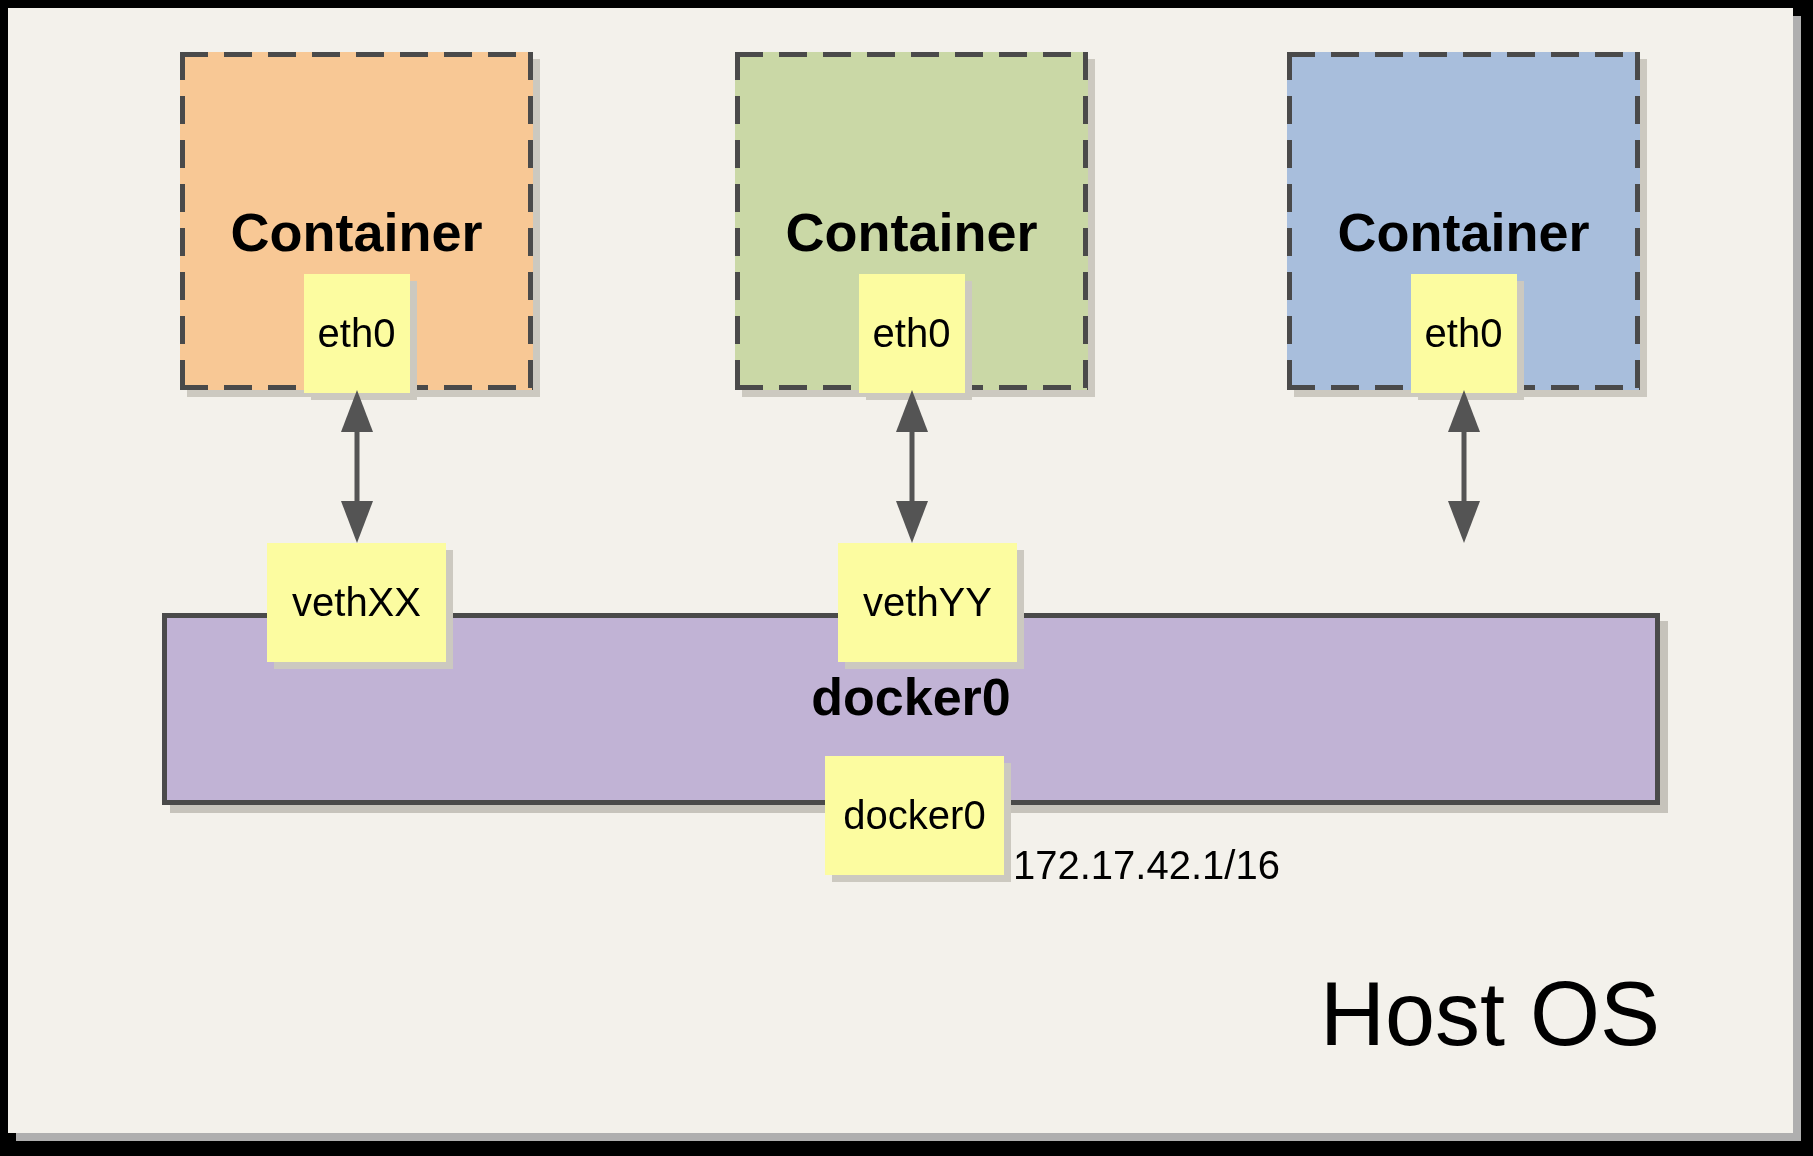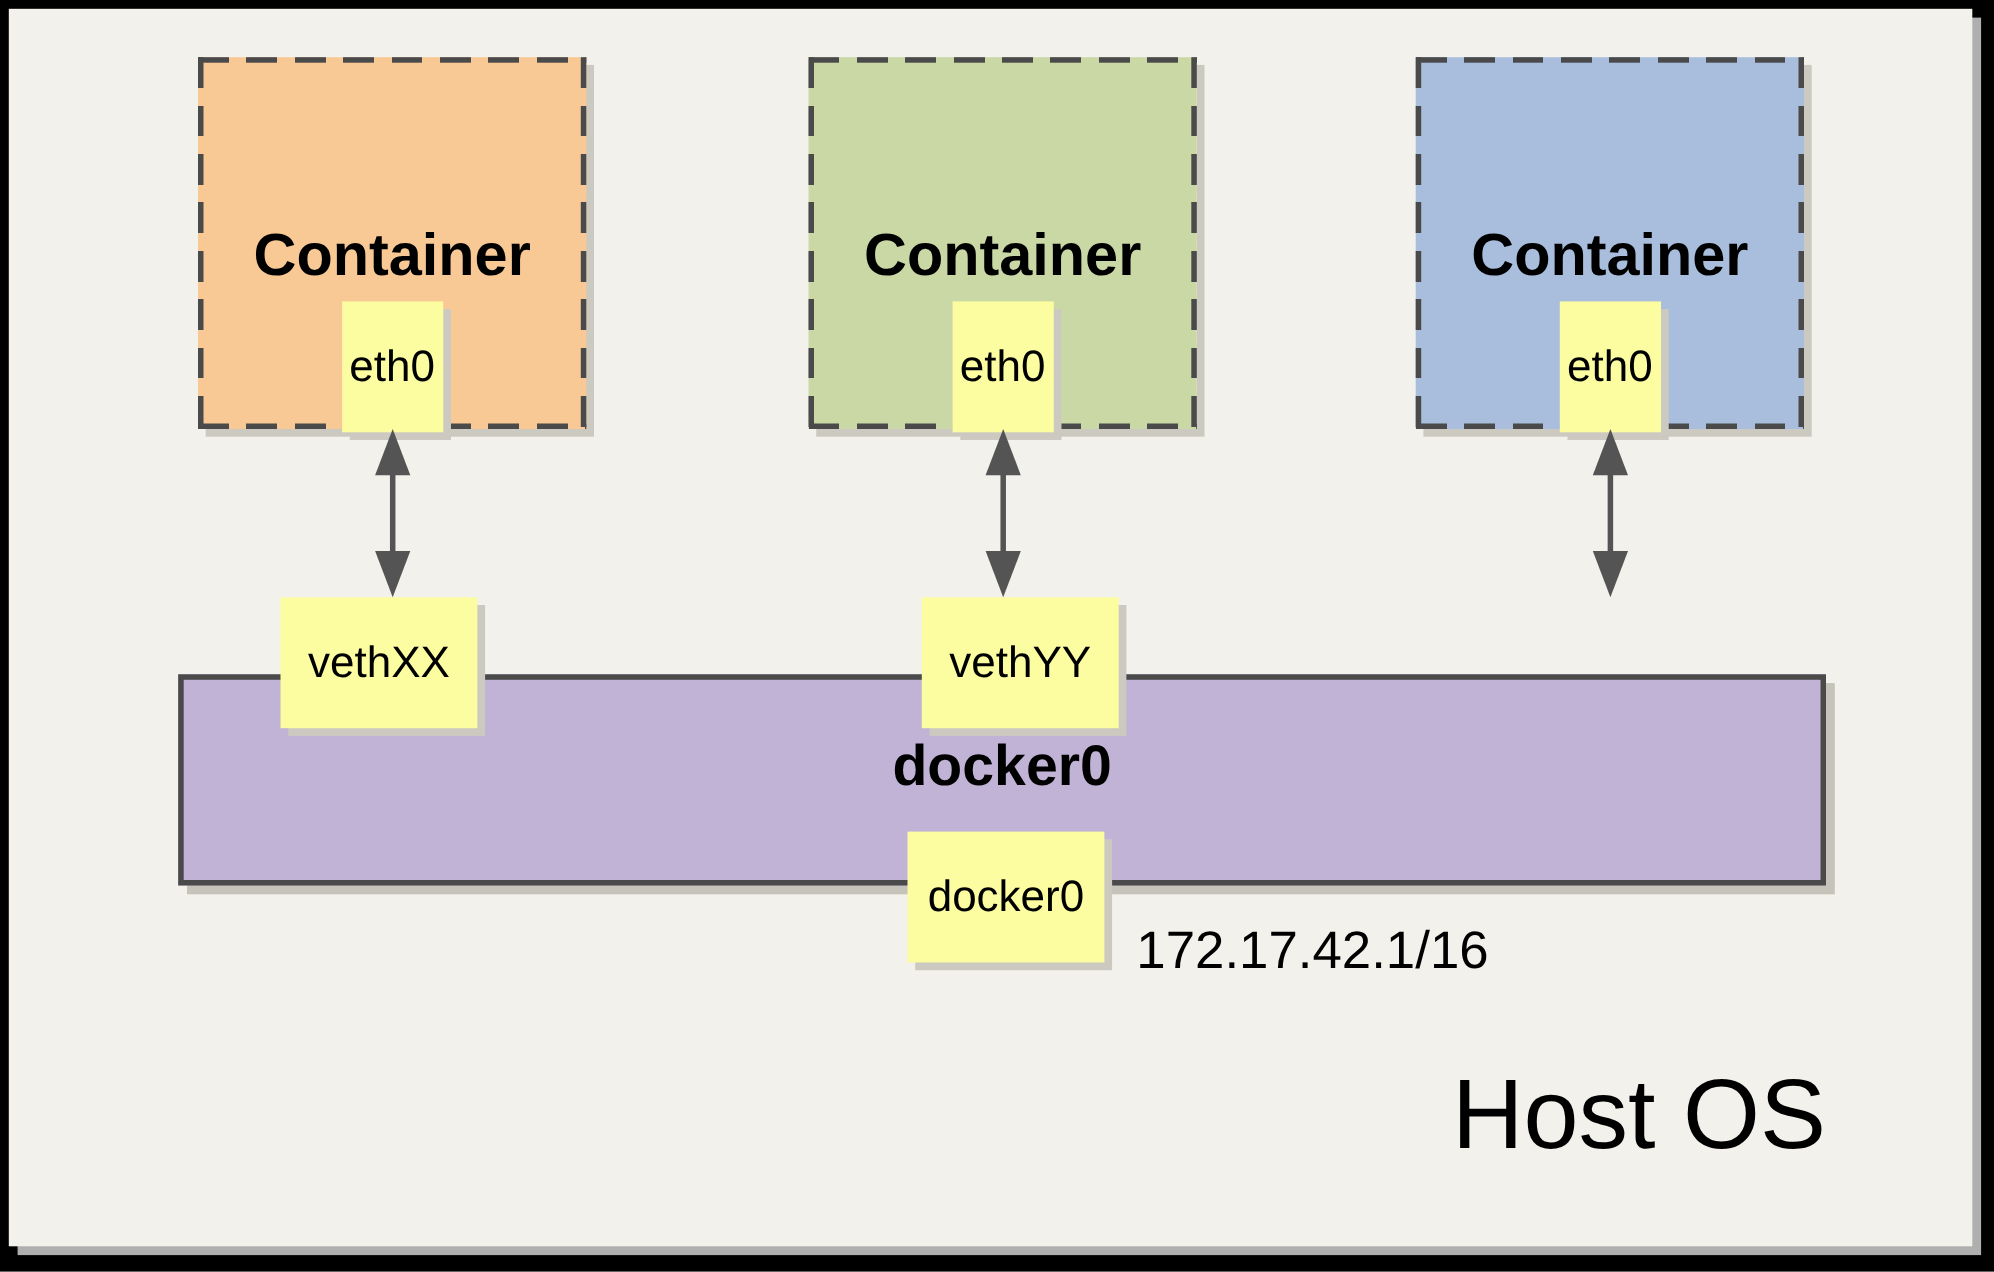--- a/index.html
+++ b/index.html
@@ -37,26 +37,26 @@
     font-size:54px;font-weight:bold;line-height:60px;
   }
   .chip{
     background:var(--chip-fill,#FCFCA0);
     box-shadow:7px 7px 0 #CCC9C0;
     display:flex;align-items:center;justify-content:center;
     font-size:40px;
   }
   .eth-chip{
     position:absolute;left:50%;transform:translateX(-50%);
-    bottom:-3px;width:92px;height:119px;z-index:2;
+    bottom:-3px;width:106px;height:119px;z-index:2;
   }
   .veth-chip{
     position:absolute;top:535px;width:179px;height:119px;z-index:3;
   }
-  .veth-xx{left:247px;text-align:right;} .veth-yy{left:830px;} .veth-zz{left:1366px;}
+  .veth-xx{left:259px;text-align:right;} .veth-yy{left:830px;} .veth-zz{left:1366px;}
   .arrow{
     position:absolute;top:382px;height:153px;width:34px;z-index:2;
   }
   .arrow-1{left:332px;} .arrow-2{left:887px;} .arrow-3{left:1439px;}
   .arrow .shaft{
     position:absolute;left:50%;transform:translateX(-50%);
     top:36px;bottom:36px;width:5px;background:#545454;
   }
   .arrow .head-up{
     position:absolute;top:0;left:50%;transform:translateX(-50%);
@@ -81,21 +81,21 @@
   .bridge-label{
     position:absolute;left:154px;width:1498px;top:660px;
     text-align:center;font-size:52px;font-weight:bold;line-height:58px;
     z-index:2;
   }
   .bridge-chip{
     position:absolute;left:817px;top:748px;width:179px;height:119px;z-index:3;
   }
   .bridge-ip{
     position:absolute;left:1005px;top:834px;
-    font-size:48px;line-height:46px;z-index:2;margin-left:20px;
+    font-size:40px;line-height:46px;z-index:2;
   }
   .host-title{
     position:absolute;left:154px;width:1498px;top:956px;
     text-align:right;font-size:90px;line-height:100px;font-weight:normal;
   }
 </style>
 </head>
 <body>
 
 <div class="panel" style="--panel-bg: #F3F1EB;">

